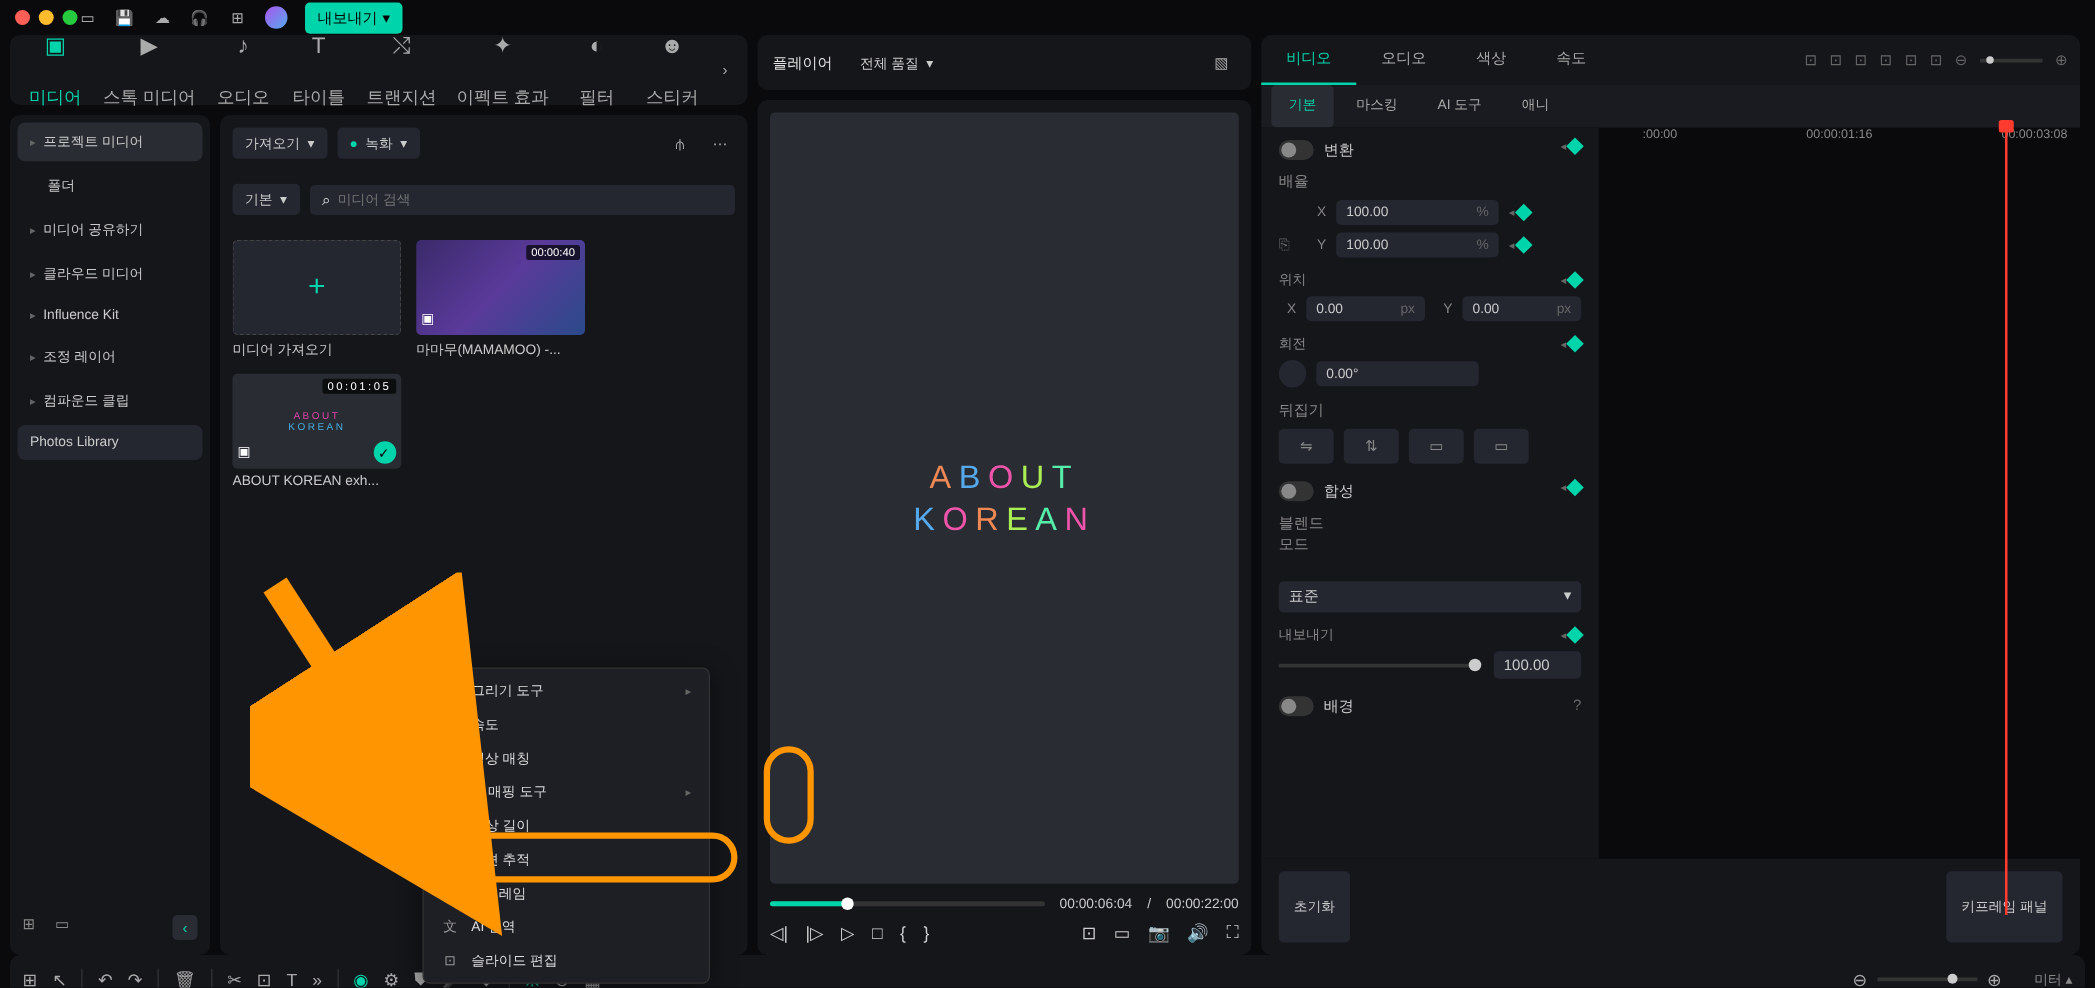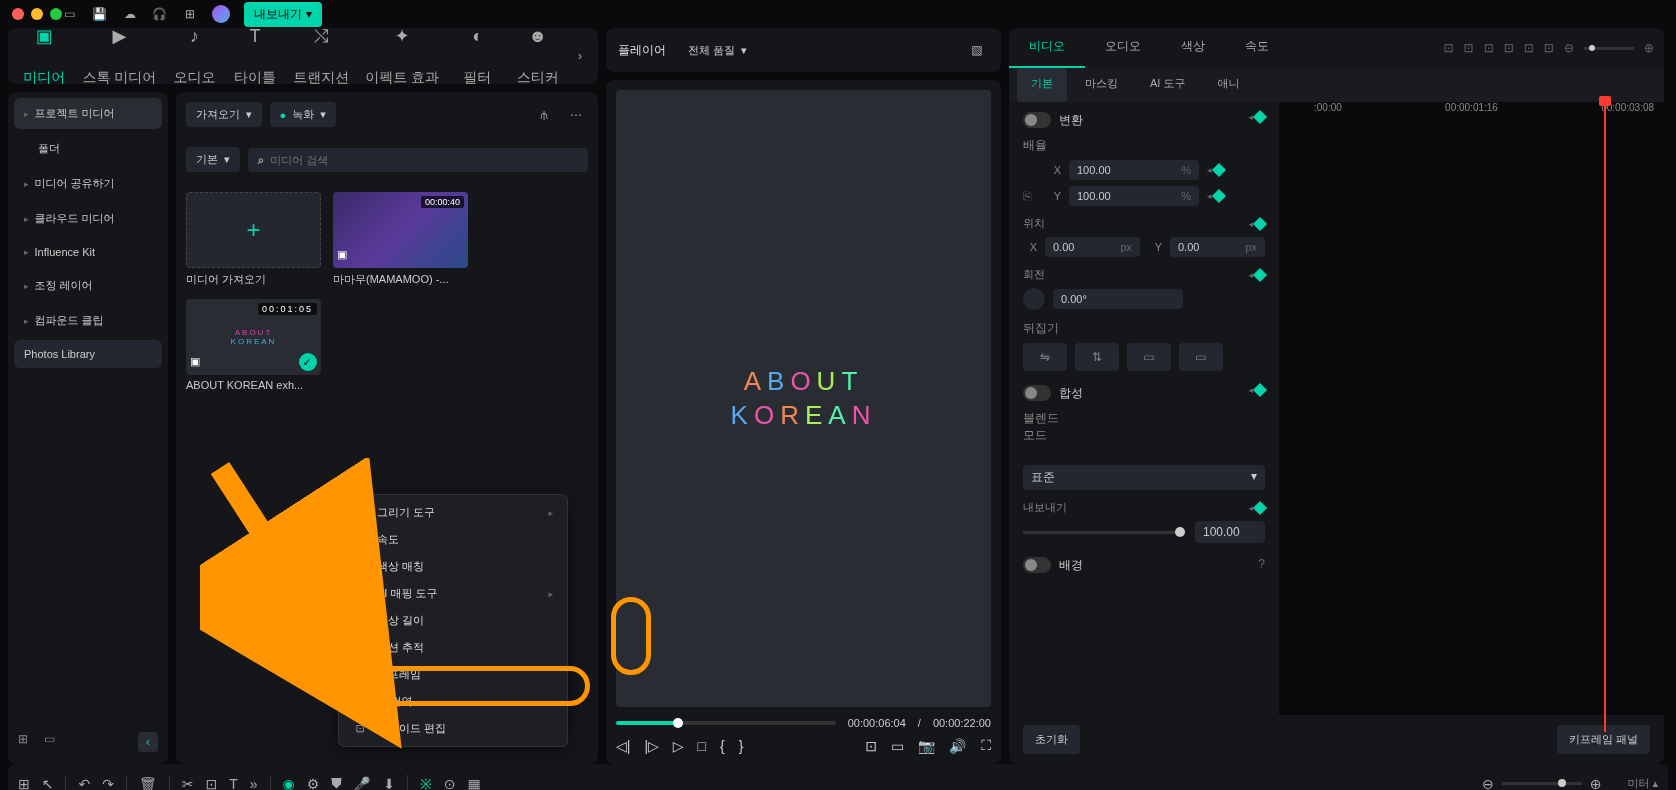--- a/index.html
+++ b/index.html
@@ -89,33 +89,33 @@
 .axis { width: 14px; color: #888; text-align: right; }
 .num-in { flex: 1; background: #242630; padding: 4px 8px; border-radius: 4px; color: #ccc; display: flex; justify-content: space-between; max-width: 130px; }
 .num-in .unit { color: #666; }
 .link-ic { width: 16px; color: #666; cursor: pointer; }
 .flip-btns { display: flex; gap: 8px; }
 .flip-btn { width: 44px; height: 28px; background: #242630; border-radius: 4px; display: flex; align-items: center; justify-content: center; color: #888; cursor: pointer; }
 .slider-row { display: flex; align-items: center; gap: 10px; }
 .slider { flex: 1; height: 3px; background: #333; position: relative; }
 .slider-thumb { position: absolute; right: 0; top: -4px; width: 10px; height: 10px; background: #ccc; border-radius: 50%; }
 .insp-foot { display: flex; justify-content: space-between; padding: 10px 14px; background: #15161a; border-radius: 0 0 8px 8px; }
-.btn-sm { background: #242630; padding: 7px 12px; border-radius: 4px; color: #ccc; cursor: pointer; font-size: 11px; }
+.btn-sm { background: #242630; padding: 21px 12px; border-radius: 4px; color: #ccc; cursor: pointer; font-size: 11px; }
 .kf-ruler { position: absolute; top: 74px; right: 10px; width: 340px; color: #888; font-size: 10px; display: flex; justify-content: space-between; pointer-events: none; }
 .kf-playhead { position: absolute; top: 74px; right: 58px; width: 2px; height: 630px; background: #ff3b30; pointer-events: none; }
 .kf-playhead::before { content: ''; position: absolute; top: -6px; left: -5px; width: 12px; height: 10px; background: #ff3b30; border-radius: 2px; }
 .timeline { height: 300px; background: #15161a; border-radius: 8px; margin: 0 8px 8px 8px; display: flex; flex-direction: column; position: relative; }
 .tl-toolbar { height: 40px; display: flex; align-items: center; padding: 0 10px; gap: 12px; border-bottom: 1px solid #222; }
 .tl-toolbar .ic { color: #aaa; cursor: pointer; font-size: 14px; }
 .tl-toolbar .grp-sep { width: 1px; height: 18px; background: #333; }
 .tl-toolbar .zoom { display: flex; align-items: center; gap: 8px; margin-left: auto; }
 .zoom-bar { width: 80px; height: 3px; background: #333; position: relative; }
 .zoom-thumb { position: absolute; width: 8px; height: 8px; background: #ccc; border-radius: 50%; top: -3px; left: 70%; }
 .meter-lbl { color: #888; font-size: 11px; margin-left: 14px; }
-.ctx-menu { position: absolute; left: 338px; top: 494px; width: 230px; background: #1e1f25; border: 1px solid #333; border-radius: 6px; padding: 4px 0; z-index: 50; box-shadow: 0 4px 20px rgba(0,0,0,0.5); }
+.ctx-menu { position: absolute; left: 338px; top: 534px; width: 230px; background: #1e1f25; border: 1px solid #333; border-radius: 6px; padding: 4px 0; z-index: 50; box-shadow: 0 4px 20px rgba(0,0,0,0.5); }
 .ctx-item { padding: 6px 14px; display: flex; align-items: center; gap: 10px; color: #ddd; font-size: 11px; cursor: pointer; }
 .ctx-item .arr { margin-left: auto; color: #666; font-size: 9px; }
 .ctx-ic { width: 14px; text-align: center; color: #999; }
 .hl-keyframe { position: absolute; left: 330px; top: 666px; width: 260px; height: 40px; border: 5px solid #ff9500; border-radius: 22px; z-index: 60; pointer-events: none; }
 .hl-arrow { position: absolute; left: 200px; top: 458px; z-index: 61; pointer-events: none; }
 .hl-circle { position: absolute; left: 611px; top: 597px; width: 40px; height: 78px; border: 5px solid #ff9500; border-radius: 20px; z-index: 45; pointer-events: none; }
 svg { width: 100%; height: 100%; }
 </style>
 </head>
 <body>

